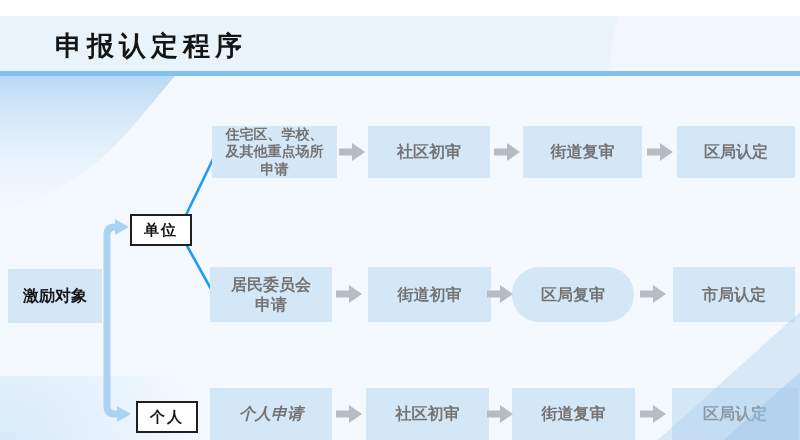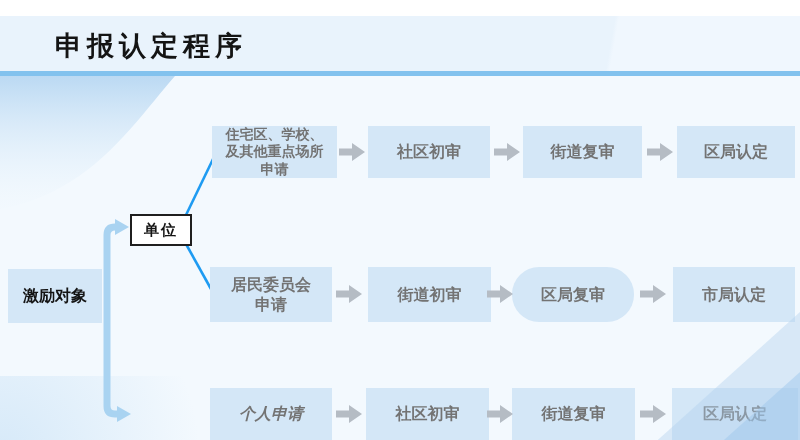--- a/index.html
+++ b/index.html
@@ -81,20 +81,21 @@
 
     <path d="M107,286 L107,219 Q107,211 115,211 L118,211" fill="none" stroke="#a9d3f1" stroke-width="7" marker-end="url(#bracketHead)"></path>
     <path d="M107,286 L107,390 Q107,398 115,398 L120,398" fill="none" stroke="#a9d3f1" stroke-width="7" marker-end="url(#bracketHead)"></path>
 
     <line x1="186" y1="199" x2="215" y2="139" stroke="#1e9bf2" stroke-width="2.6"></line>
     <line x1="186" y1="228" x2="211" y2="273" stroke="#1e9bf2" stroke-width="2.6"></line>
   </svg>
 
   <div class="source-box">激励对象</div>
   <div class="label-box" style="left:130px;top:198px;width:58px;height:28px;">单位</div>
+  <div class="label-box" style="left:136px;top:385px;width:58px;height:28px;">个人</div>
 
   <div class="step small" style="left:212px;top:110px;width:125px;height:52px;">住宅区、学校、
 及其他重点场所
 申请</div>
   <div class="step" style="left:368px;top:110px;width:122px;height:52px;">社区初审</div>
   <div class="step" style="left:523px;top:110px;width:119px;height:52px;">街道复审</div>
   <div class="step" style="left:677px;top:110px;width:118px;height:52px;">区局认定</div>
 
   <div class="step" style="left:210px;top:251px;width:122px;height:55px;">居民委员会
 申请</div>

